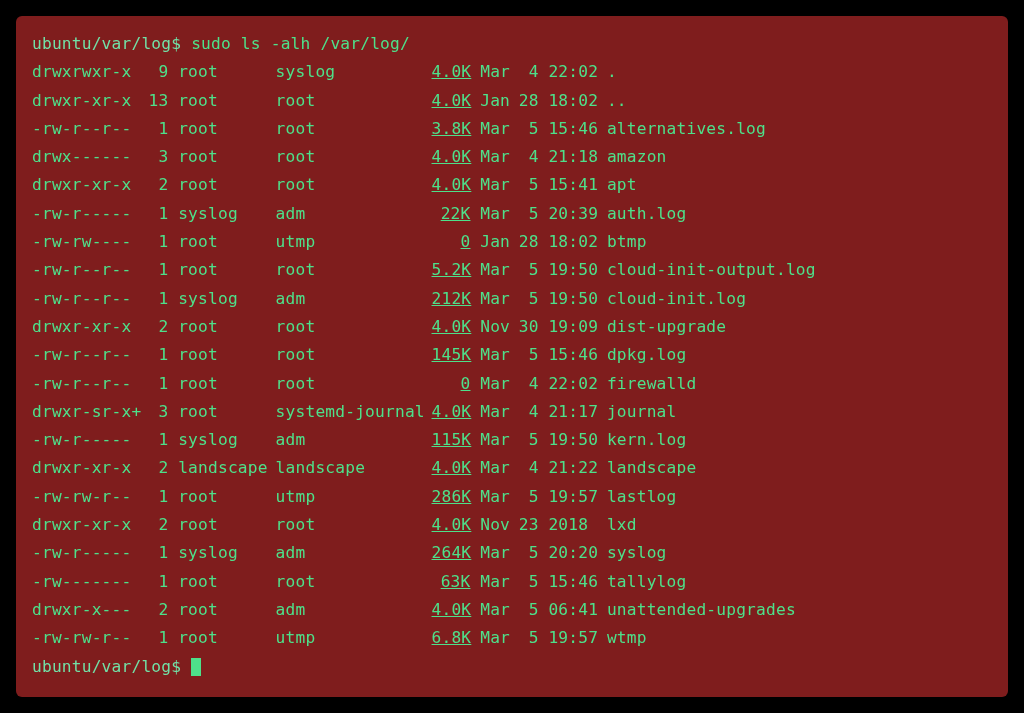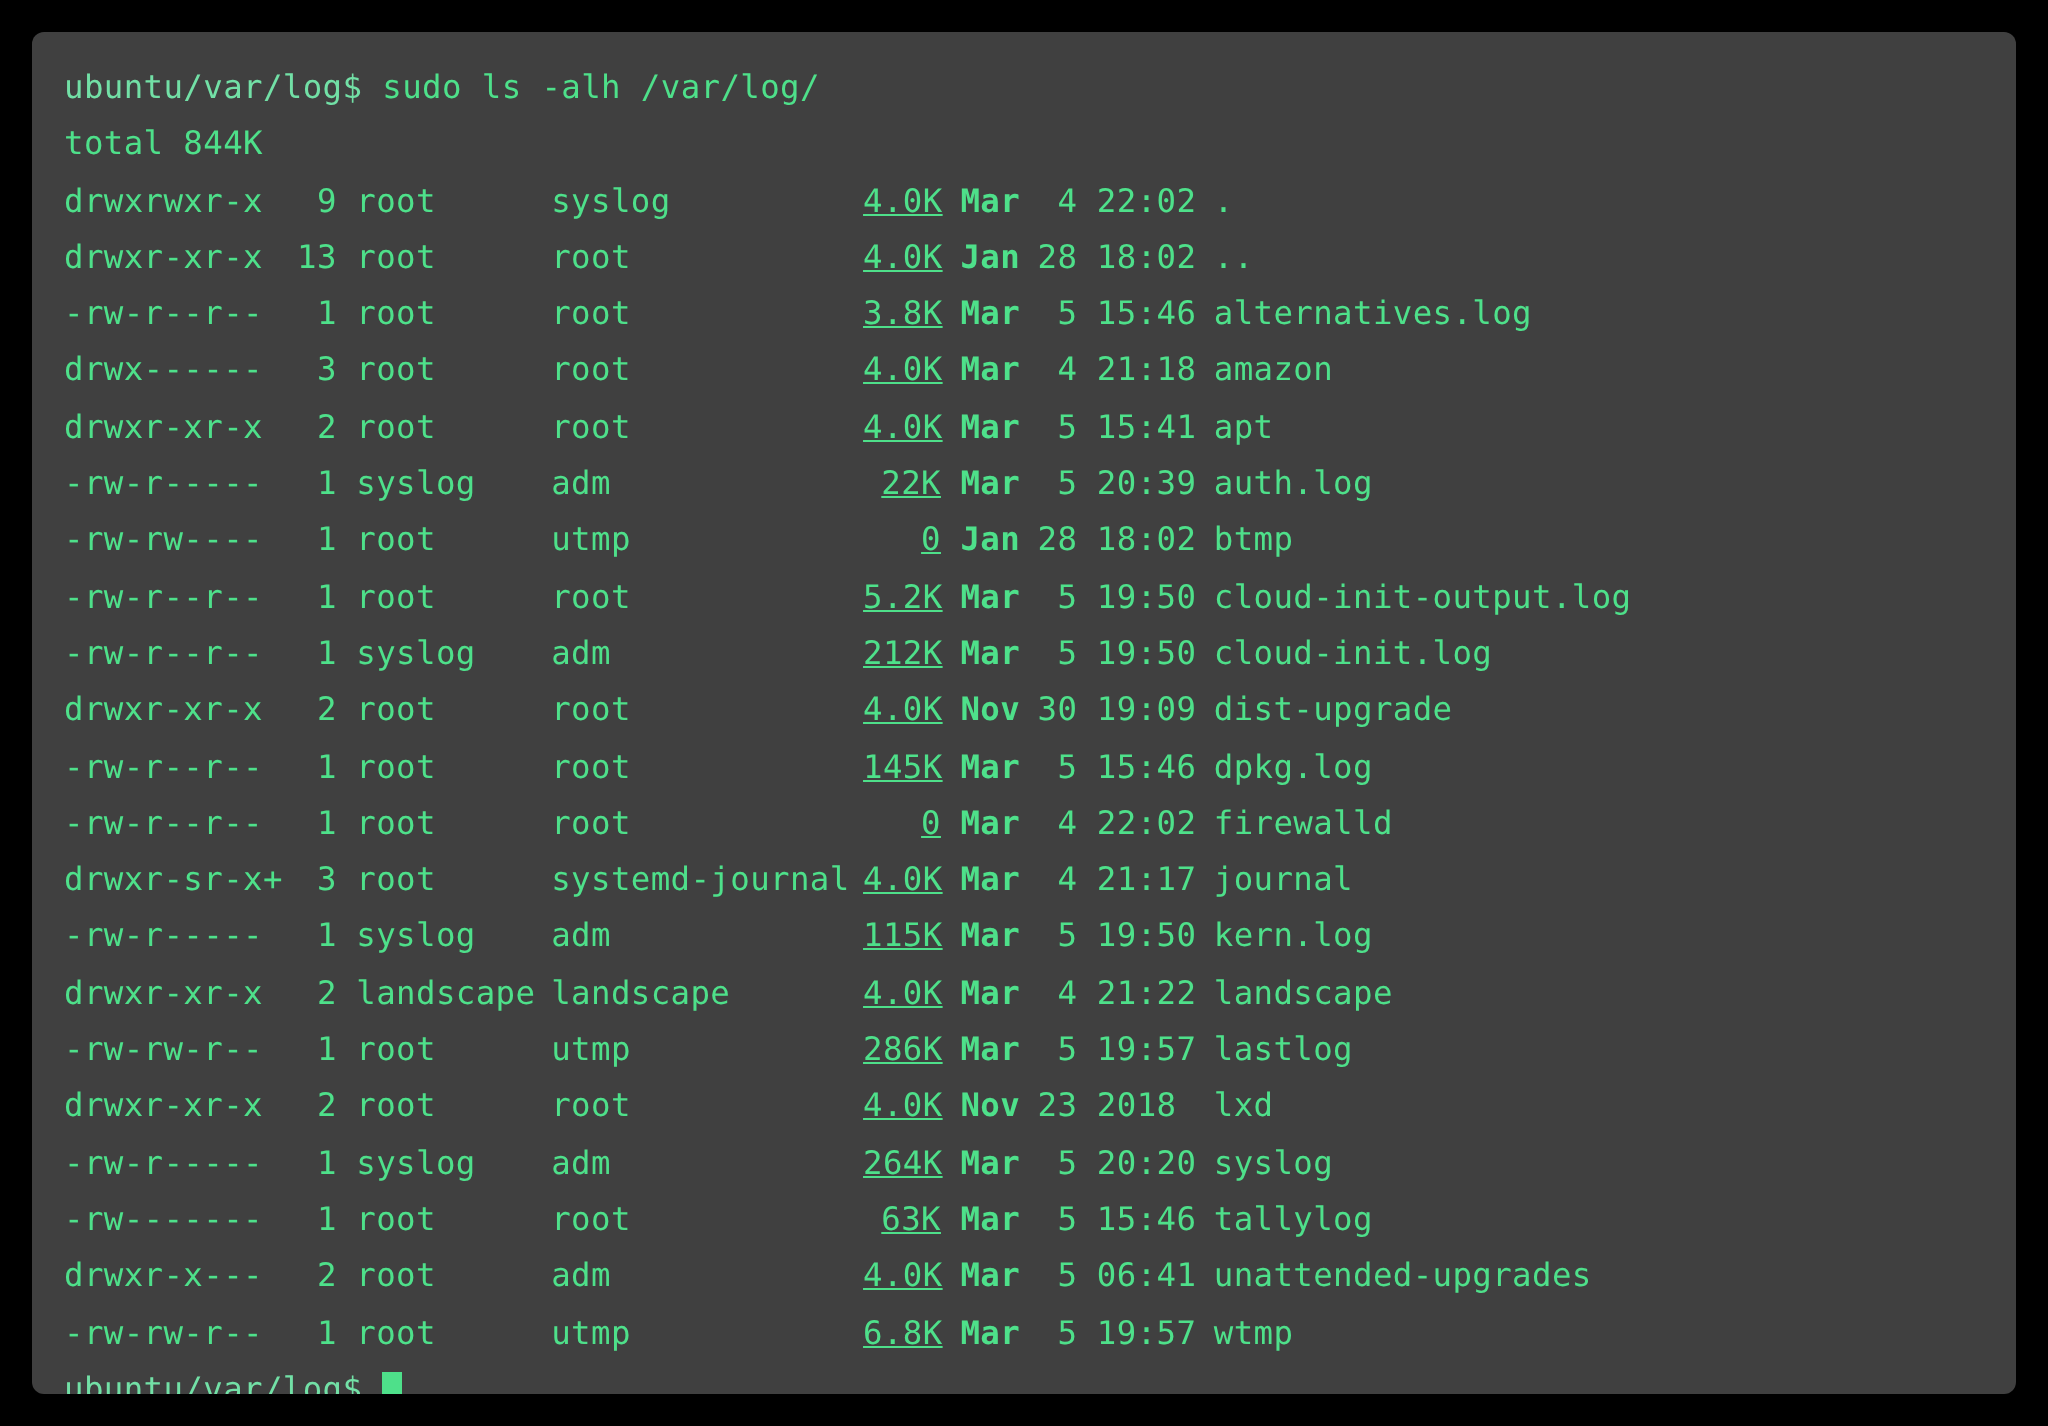--- a/index.html
+++ b/index.html
@@ -6,21 +6,21 @@
     body {
       background: #000;
       width: 1024px;
       height: 713px;
       display: flex;
       align-items: center;
       justify-content: center;
       font-family: "Menlo", "Consolas", "DejaVu Sans Mono", monospace;
     }
     .terminal {
-      background: #404040;
+      background: #7f1d1d;
       width: 992px;
       height: 681px;
       border-radius: 6px;
       padding: 14px 16px;
       font-size: 16.2px;
       line-height: 28.3px;
       color: #4ee08a;
       overflow: hidden;
       letter-spacing: 0.2px;
     }
@@ -31,41 +31,40 @@
     .row { white-space: pre; }
     .row span { display: inline-block; vertical-align: top; }
     .c-perm  { width: 11ch; }
     .c-links { width: 3ch; text-align: right; }
     .c-sp1   { width: 1ch; }
     .c-owner { width: 10ch; }
     .c-group { width: 15ch; }
     .c-sp2   { width: 1ch; }
     .c-size  { width: 4ch; text-align: right; text-decoration: underline; }
     .c-sp3   { width: 1ch; }
-    .c-month { width: 3ch; font-weight: bold; }
+    .c-month { width: 3ch; }
     .c-day   { width: 3ch; text-align: right; }
     .c-sp4   { width: 1ch; }
     .c-time  { width: 5ch; }
     .c-sp5   { width: 1ch; }
     .c-name  {  }
     .cursor {
       display: inline-block;
       width: 1ch;
       height: 1.15em;
       background: #4ee08a;
       vertical-align: text-bottom;
       margin-bottom: -0.05em;
     }
   </style>
 </head>
 <body>
 
 <div class="terminal">
   <div class="prompt-line"><span class="prompt-path">ubuntu/var/log$</span> <span class="prompt-cmd">sudo ls -alh /var/log/</span></div>
-  <div class="total-line">total 844K</div>
   <div id="rows">
       <div class="row"><span class="c-perm">drwxrwxr-x</span><span class="c-links">9</span><span class="c-sp1"> </span><span class="c-owner">root</span><span class="c-group">syslog</span><span class="c-sp2"> </span><span class="c-size">4.0K</span><span class="c-sp3"> </span><span class="c-month">Mar</span><span class="c-day">4</span><span class="c-sp4"> </span><span class="c-time">22:02</span><span class="c-sp5"> </span><span class="c-name">.</span></div>
       <div class="row"><span class="c-perm">drwxr-xr-x</span><span class="c-links">13</span><span class="c-sp1"> </span><span class="c-owner">root</span><span class="c-group">root</span><span class="c-sp2"> </span><span class="c-size">4.0K</span><span class="c-sp3"> </span><span class="c-month">Jan</span><span class="c-day">28</span><span class="c-sp4"> </span><span class="c-time">18:02</span><span class="c-sp5"> </span><span class="c-name">..</span></div>
       <div class="row"><span class="c-perm">-rw-r--r--</span><span class="c-links">1</span><span class="c-sp1"> </span><span class="c-owner">root</span><span class="c-group">root</span><span class="c-sp2"> </span><span class="c-size">3.8K</span><span class="c-sp3"> </span><span class="c-month">Mar</span><span class="c-day">5</span><span class="c-sp4"> </span><span class="c-time">15:46</span><span class="c-sp5"> </span><span class="c-name">alternatives.log</span></div>
       <div class="row"><span class="c-perm">drwx------</span><span class="c-links">3</span><span class="c-sp1"> </span><span class="c-owner">root</span><span class="c-group">root</span><span class="c-sp2"> </span><span class="c-size">4.0K</span><span class="c-sp3"> </span><span class="c-month">Mar</span><span class="c-day">4</span><span class="c-sp4"> </span><span class="c-time">21:18</span><span class="c-sp5"> </span><span class="c-name">amazon</span></div>
       <div class="row"><span class="c-perm">drwxr-xr-x</span><span class="c-links">2</span><span class="c-sp1"> </span><span class="c-owner">root</span><span class="c-group">root</span><span class="c-sp2"> </span><span class="c-size">4.0K</span><span class="c-sp3"> </span><span class="c-month">Mar</span><span class="c-day">5</span><span class="c-sp4"> </span><span class="c-time">15:41</span><span class="c-sp5"> </span><span class="c-name">apt</span></div>
       <div class="row"><span class="c-perm">-rw-r-----</span><span class="c-links">1</span><span class="c-sp1"> </span><span class="c-owner">syslog</span><span class="c-group">adm</span><span class="c-sp2"> </span><span class="c-size">22K</span><span class="c-sp3"> </span><span class="c-month">Mar</span><span class="c-day">5</span><span class="c-sp4"> </span><span class="c-time">20:39</span><span class="c-sp5"> </span><span class="c-name">auth.log</span></div>
       <div class="row"><span class="c-perm">-rw-rw----</span><span class="c-links">1</span><span class="c-sp1"> </span><span class="c-owner">root</span><span class="c-group">utmp</span><span class="c-sp2"> </span><span class="c-size">0</span><span class="c-sp3"> </span><span class="c-month">Jan</span><span class="c-day">28</span><span class="c-sp4"> </span><span class="c-time">18:02</span><span class="c-sp5"> </span><span class="c-name">btmp</span></div>
       <div class="row"><span class="c-perm">-rw-r--r--</span><span class="c-links">1</span><span class="c-sp1"> </span><span class="c-owner">root</span><span class="c-group">root</span><span class="c-sp2"> </span><span class="c-size">5.2K</span><span class="c-sp3"> </span><span class="c-month">Mar</span><span class="c-day">5</span><span class="c-sp4"> </span><span class="c-time">19:50</span><span class="c-sp5"> </span><span class="c-name">cloud-init-output.log</span></div>
       <div class="row"><span class="c-perm">-rw-r--r--</span><span class="c-links">1</span><span class="c-sp1"> </span><span class="c-owner">syslog</span><span class="c-group">adm</span><span class="c-sp2"> </span><span class="c-size">212K</span><span class="c-sp3"> </span><span class="c-month">Mar</span><span class="c-day">5</span><span class="c-sp4"> </span><span class="c-time">19:50</span><span class="c-sp5"> </span><span class="c-name">cloud-init.log</span></div>

